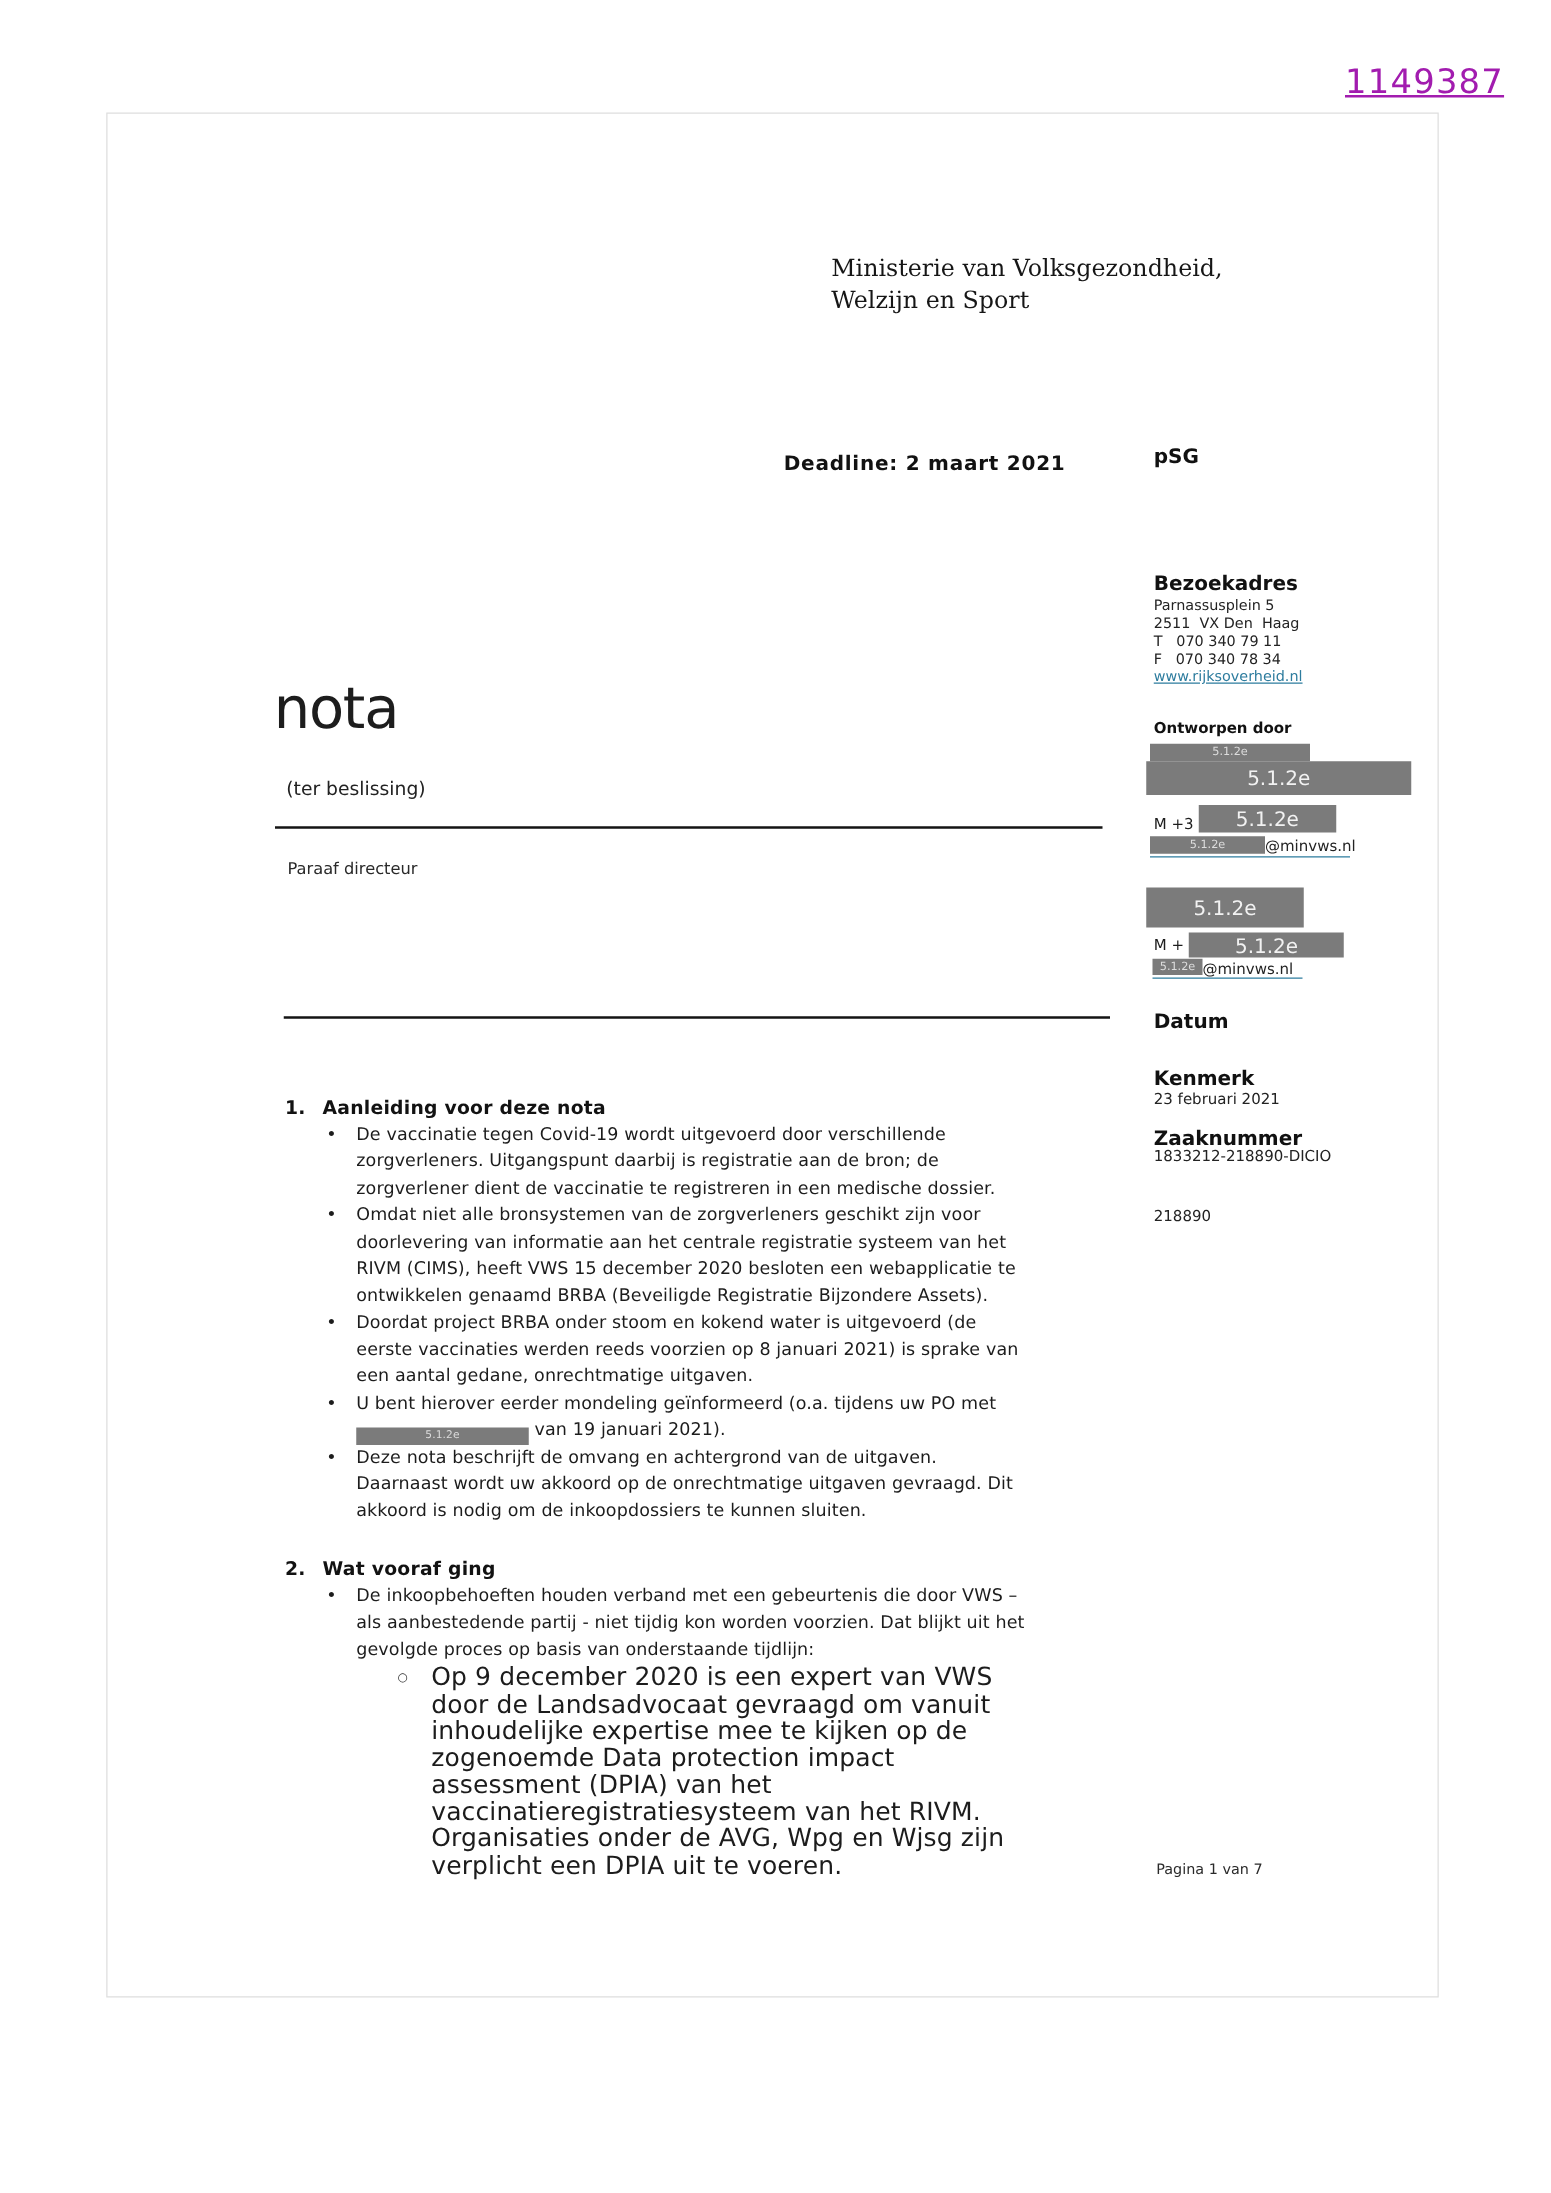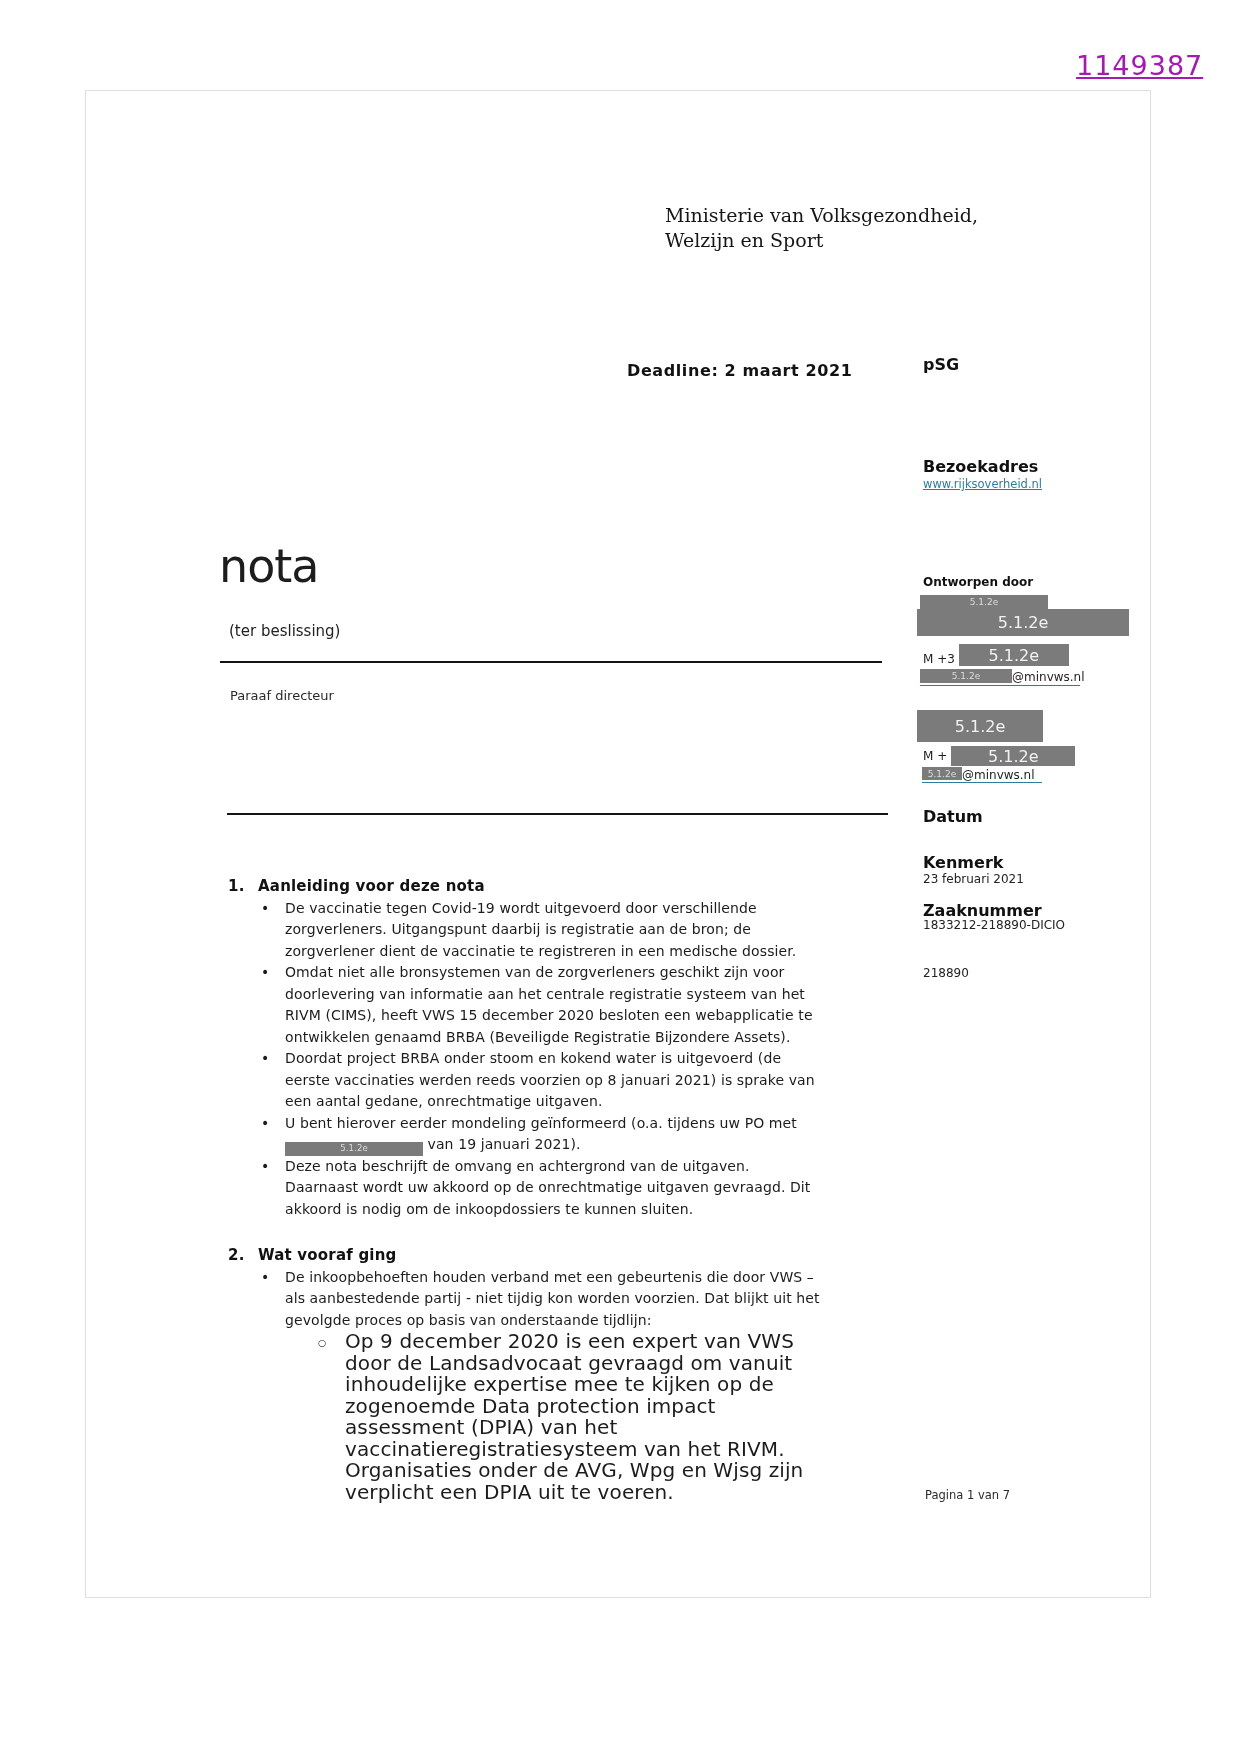--- a/index.html
+++ b/index.html
@@ -110,20 +110,24 @@
 <div class="hline1"></div>
 <div class="paraaf">Paraaf directeur</div>
 <div class="hline2"></div>
 
 <div class="sb sb-unit">
   <h4>pSG</h4>
 </div>
 
 <div class="sb sb-address">
   <h4>Bezoekadres</h4>
+  <p>Parnassusplein 5
+2511  VX Den  Haag
+T   070 340 79 11
+F   070 340 78 34</p>
   <a class="doclink">www.rijksoverheid.nl</a>
 </div>
 
 <div class="designed">
   <h4>Ontworpen door</h4>
   <div class="redact small rbox-a">5.1.2e</div>
   <div class="redact rbox-b">5.1.2e</div>
   <div class="mrow1">
     <span>M +3</span>
     <span class="redact rbox-c">5.1.2e</span>

